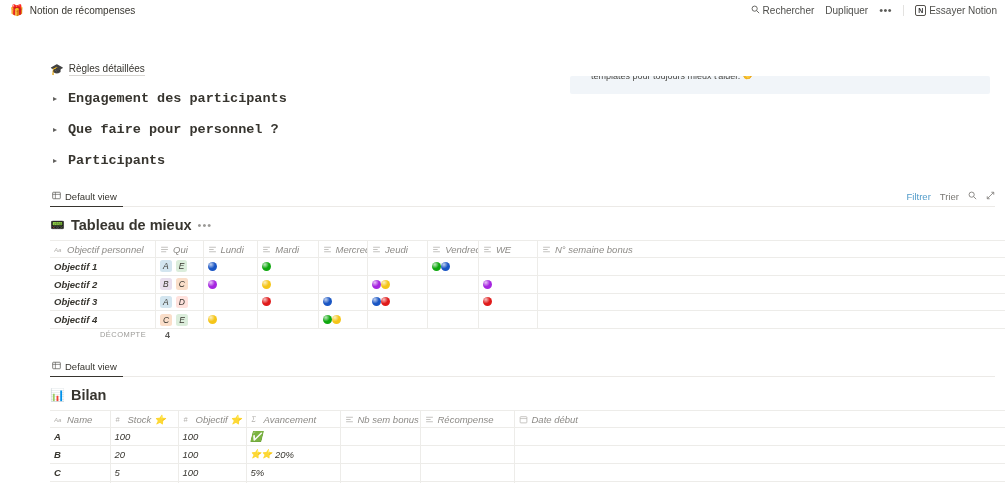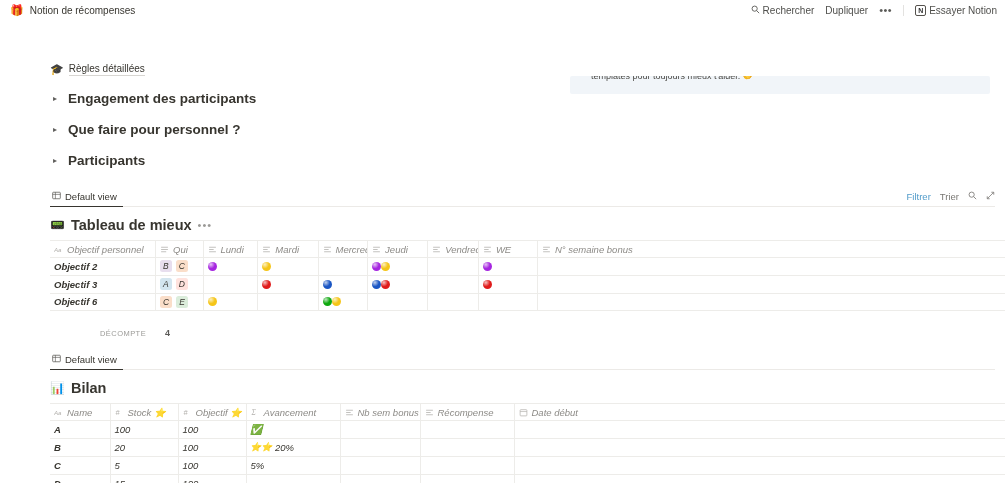--- a/index.html
+++ b/index.html
@@ -91,20 +91,21 @@
   }
   .toggle-tri {
     width: 10px; text-align: center;
     font-size: 8px; color: #5f5e5b;
     cursor: pointer;
     line-height: 1;
   }
   .toggle-label {
     font-size: 13.5px; font-weight: bold; color: #37352f;
     white-space: nowrap;
+    font-family: Liberation Mono, monospace;
   }
 
   
   .db-block { margin-top: 20px; }
 
   .view-tabs {
     display: flex; align-items: flex-end;
     border-bottom: 1px solid #eceae7;
     position: relative;
     margin-right: 10px;
@@ -186,24 +187,24 @@
   .dot {
     width: 9px; height: 9px; border-radius: 50%;
     display: inline-block;
     background-image: radial-gradient(circle at 32% 28%, rgba(255,255,255,.72) 0%, rgba(255,255,255,0) 46%);
   }
   .adv { display: flex; align-items: center; gap: 3px; }
   .stars { font-size: 9px; letter-spacing: -.5px; line-height: 1; }
   .check { font-size: 10px; line-height: 1; }
 
   .count-row {
-    display: flex; align-items: flex-end; gap: 19px;
+    display: flex; align-items: flex-start; gap: 19px;
     height: 15px;
     padding-left: 50px;
-    margin-top: 12px;
+    margin-top: 1px;
   }
   .count-label {
     font-size: 7.5px; color: #9b9a97;
     letter-spacing: .45px;
     text-transform: uppercase;
   }
   .count-value { font-size: 9px; font-weight: bold; color: #5c5b58; }
 </style>
 </head>
 <body>
@@ -416,20 +417,49 @@
                       <line x1="2" y1="12" x2="14" y2="12" stroke="#b3b1ad" stroke-width="1.4"></line>
                     </svg>
                   </span>
                   <span>N° semaine bonus</span>
                 </div>
               </th>
           </tr>
         </thead>
         <tbody>
             <tr>
+              <td class="name-cell">Objectif 1</td>
+              <td>
+                <div class="tags">
+                  <span class="tag" style="background: rgb(211, 229, 239);">A</span>
+                  <span class="tag" style="background: rgb(219, 237, 219);">E</span>
+                </div>
+              </td>
+              <td>
+                <div class="dots">
+                  <span class="dot" style="background-color: rgb(26, 86, 196);"></span>
+                </div>
+              </td>
+              <td>
+                <div class="dots">
+                  <span class="dot" style="background-color: rgb(15, 168, 15);"></span>
+                </div>
+              </td>
+              <td></td>
+              <td></td>
+              <td>
+                <div class="dots">
+                  <span class="dot" style="background-color: rgb(15, 168, 15);"></span>
+                  <span class="dot" style="background-color: rgb(26, 86, 196);"></span>
+                </div>
+              </td>
+              <td></td>
+              <td></td>
+            </tr>
+            <tr>
               <td class="name-cell">Objectif 2</td>
               <td>
                 <div class="tags">
                   <span class="tag" style="background: rgb(232, 222, 238);">B</span>
                   <span class="tag" style="background: rgb(250, 222, 201);">C</span>
                 </div>
               </td>
               <td>
                 <div class="dots">
                   <span class="dot" style="background-color: rgb(166, 38, 224);"></span>
@@ -482,21 +512,21 @@
               </td>
               <td></td>
               <td>
                 <div class="dots">
                   <span class="dot" style="background-color: rgb(224, 27, 27);"></span>
                 </div>
               </td>
               <td></td>
             </tr>
             <tr>
-              <td class="name-cell">Objectif 6</td>
+              <td class="name-cell">Objectif 4</td>
               <td>
                 <div class="tags">
                   <span class="tag" style="background: rgb(250, 222, 201);">C</span>
                   <span class="tag" style="background: rgb(219, 237, 219);">E</span>
                 </div>
               </td>
               <td>
                 <div class="dots">
                   <span class="dot" style="background-color: rgb(245, 197, 24);"></span>
                 </div>

